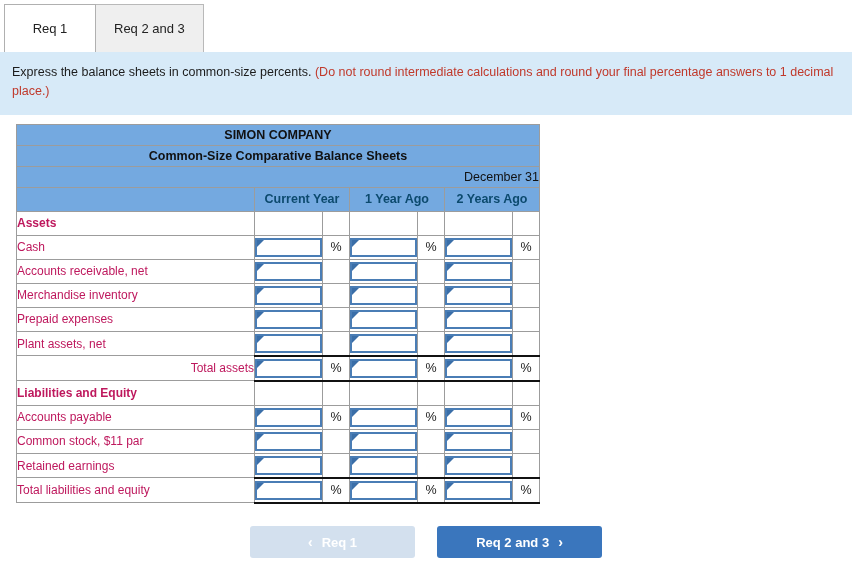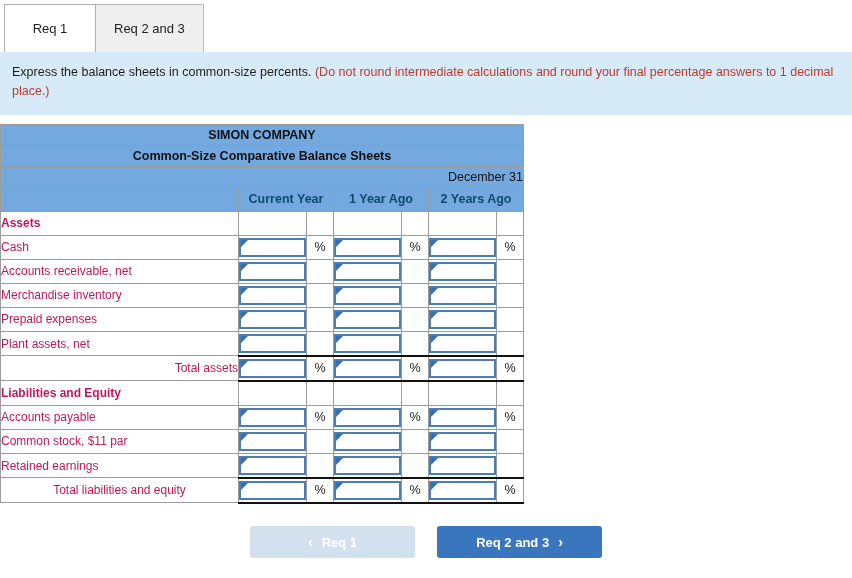--- a/index.html
+++ b/index.html
@@ -62,21 +62,21 @@
     line-height: 1.55;
     font-size: 12.5px;
     color: #1c1c1c;
   }
   #instructions .hint {
     color: #c0392b;
   }
 
   
   #sheet-wrap {
-    padding-left: 0;
+    padding-left: 16px;
     padding-top: 9px;
   }
   table.sheet {
     border-collapse: collapse;
     table-layout: fixed;
     width: 511px;
     font-size: 12px;
   }
   table.sheet td {
     border: 1px solid #9c9c9c;
@@ -137,21 +137,21 @@
     position: absolute;
     left: 0; top: 0;
     width: 0; height: 0;
     border-left: 7px solid #3a6ea8;
     border-bottom: 7px solid transparent;
   }
 
   
   tr.total td { border-top: 2px solid #111; border-bottom: 2px solid #111; }
   tr.total td.label { border-top: 1px solid #9c9c9c; border-bottom: 1px solid #9c9c9c; text-align: right; }
-  tr.grand td { border-bottom: 2px solid #111; border-top: 2px solid #111; text-align: center; }
+  tr.grand td { border-bottom: 2px solid #111; border-top: 2px solid #111; }
   tr.grand td.label { border-top: 1px solid #9c9c9c; border-bottom: 1px solid #9c9c9c; }
 
   tr.section td { border-top: 1px solid #9c9c9c; }
 
   
   #nav {
     position: absolute;
     left: 0;
     top: 526px;
     width: 852px;

